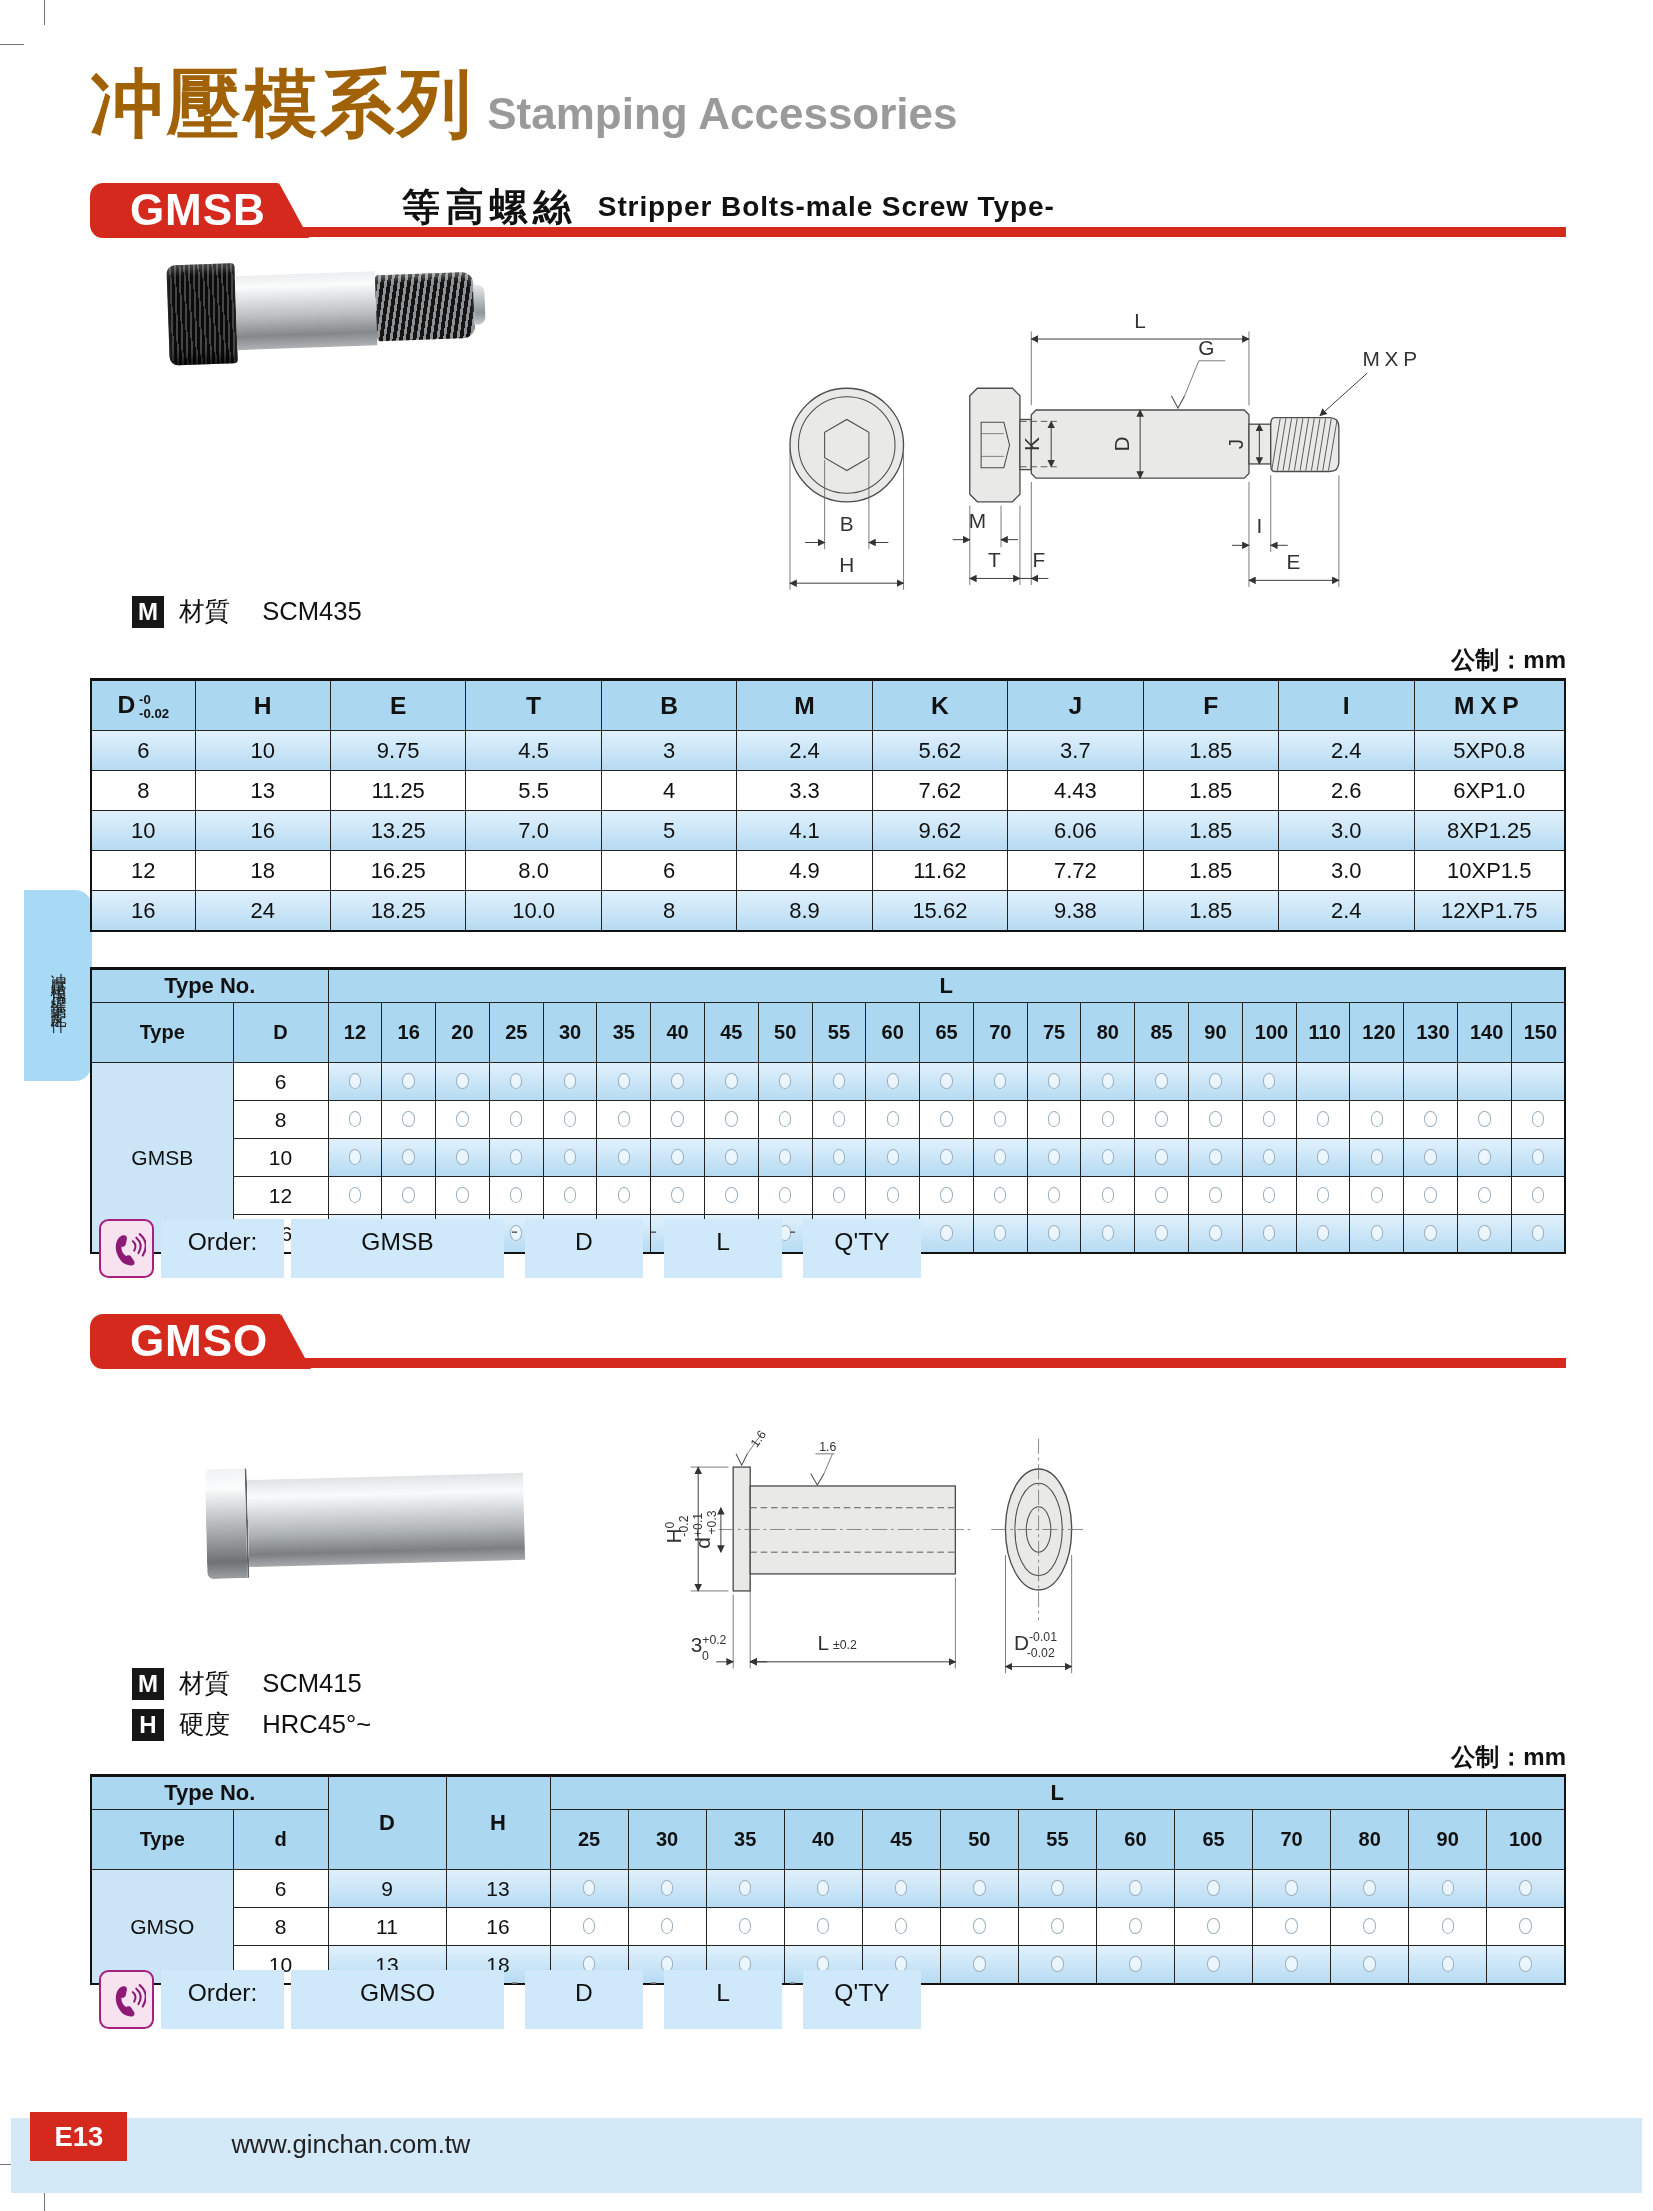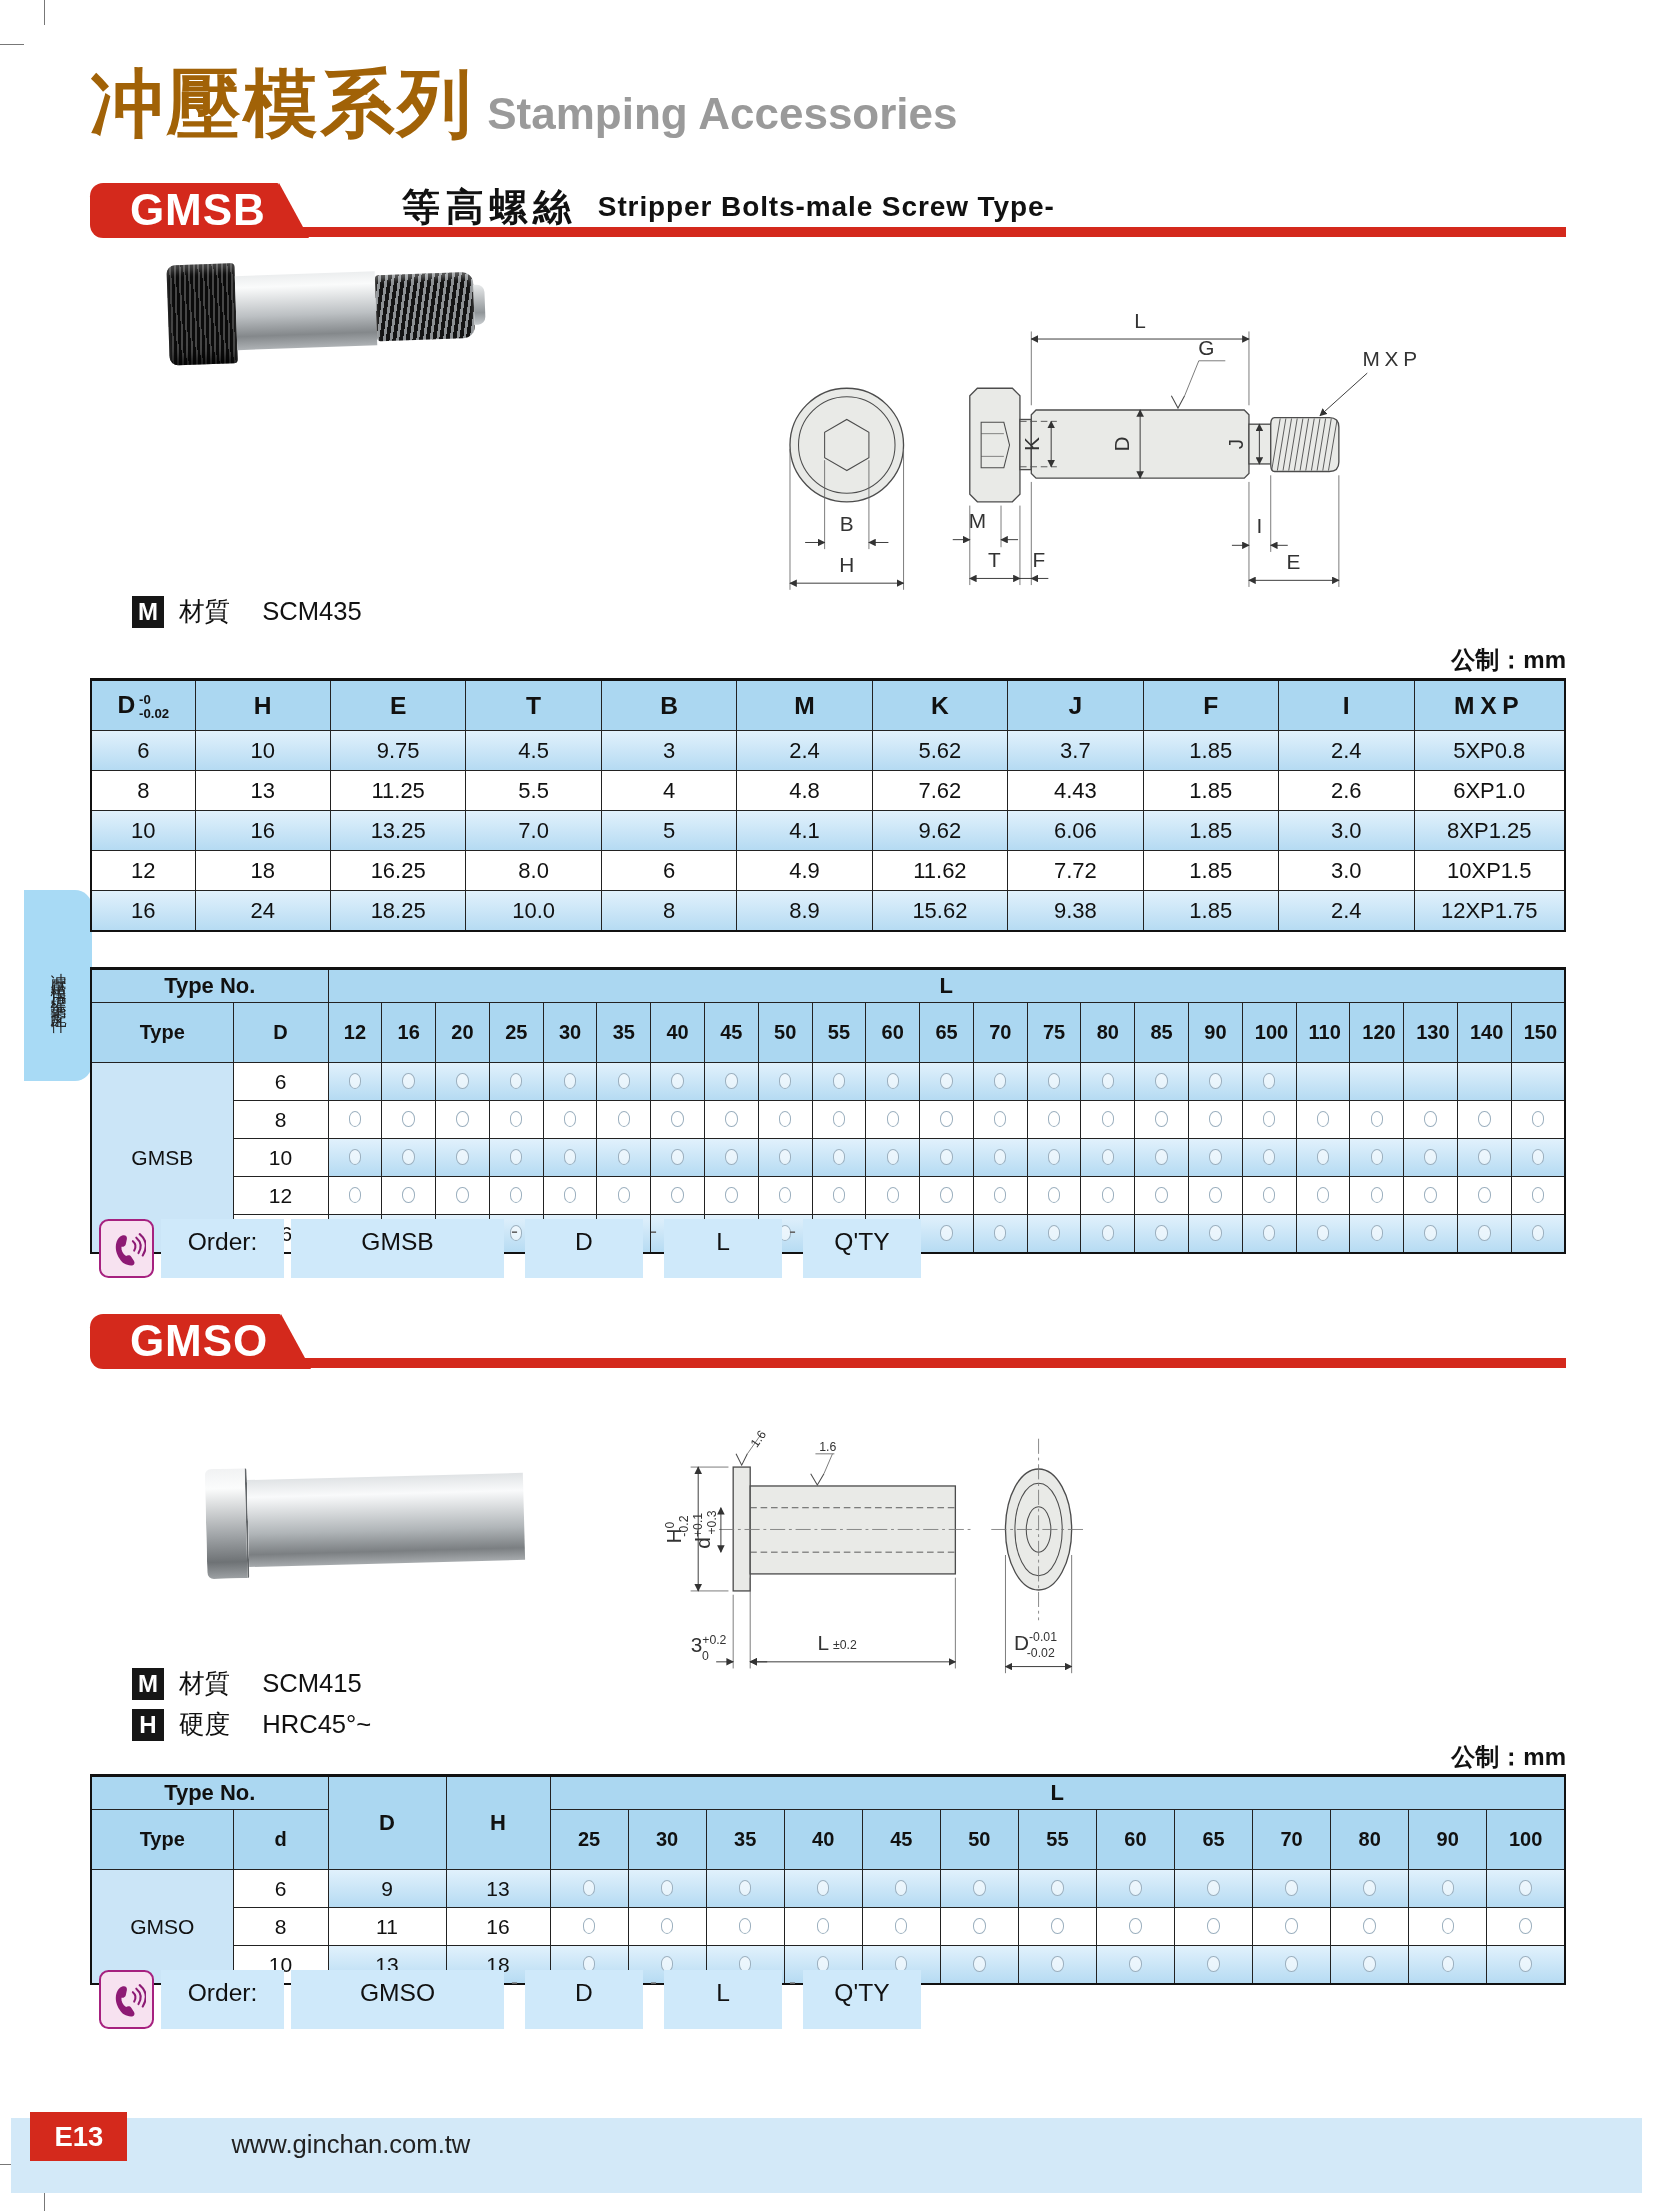--- a/index.html
+++ b/index.html
@@ -266,21 +266,21 @@
           <td>1.85</td>
           <td>2.4</td>
           <td>5XP0.8</td>
         </tr>
         <tr class="rw">
           <td>8</td>
           <td>13</td>
           <td>11.25</td>
           <td>5.5</td>
           <td>4</td>
-          <td>4.8</td>
+          <td>3.3</td>
           <td>7.62</td>
           <td>4.43</td>
           <td>1.85</td>
           <td>2.6</td>
           <td>6XP1.0</td>
         </tr>
         <tr class="rb">
           <td>10</td>
           <td>16</td>
           <td>13.25</td>

